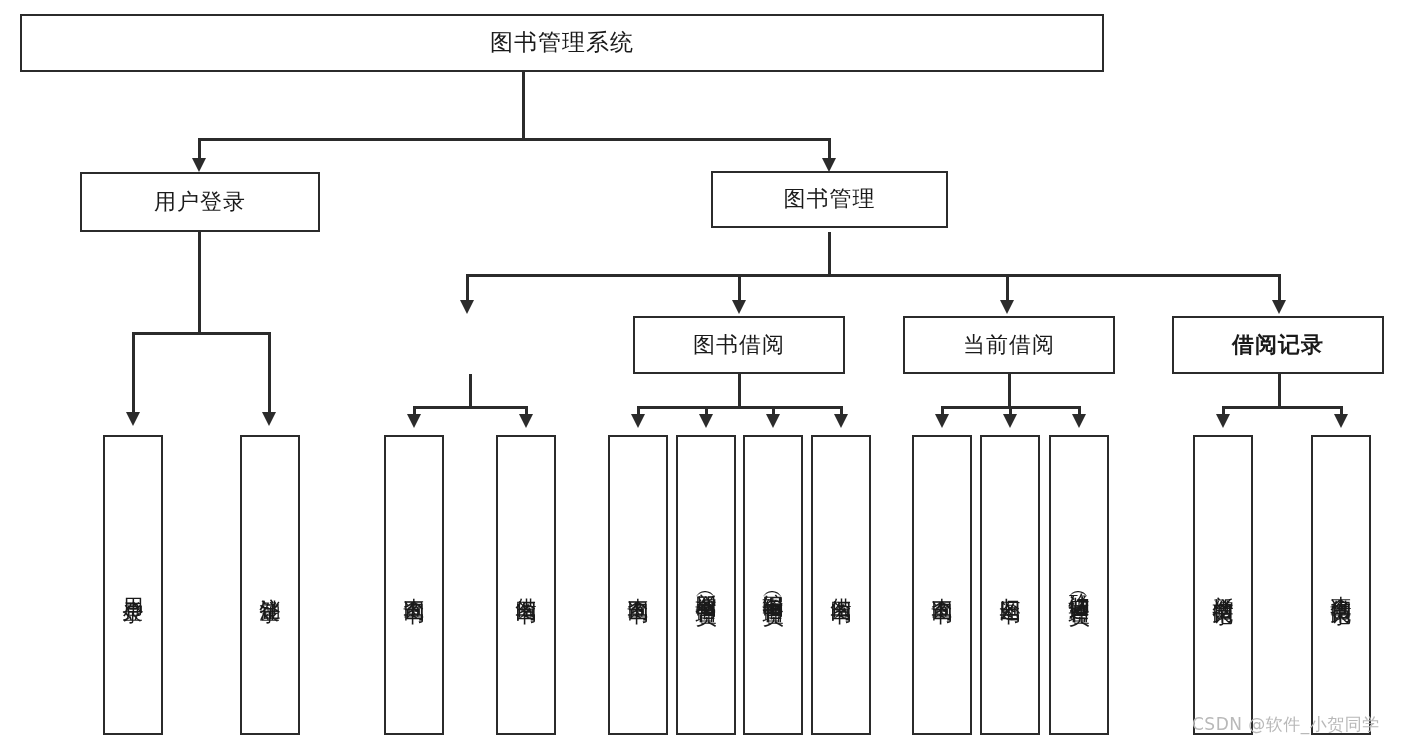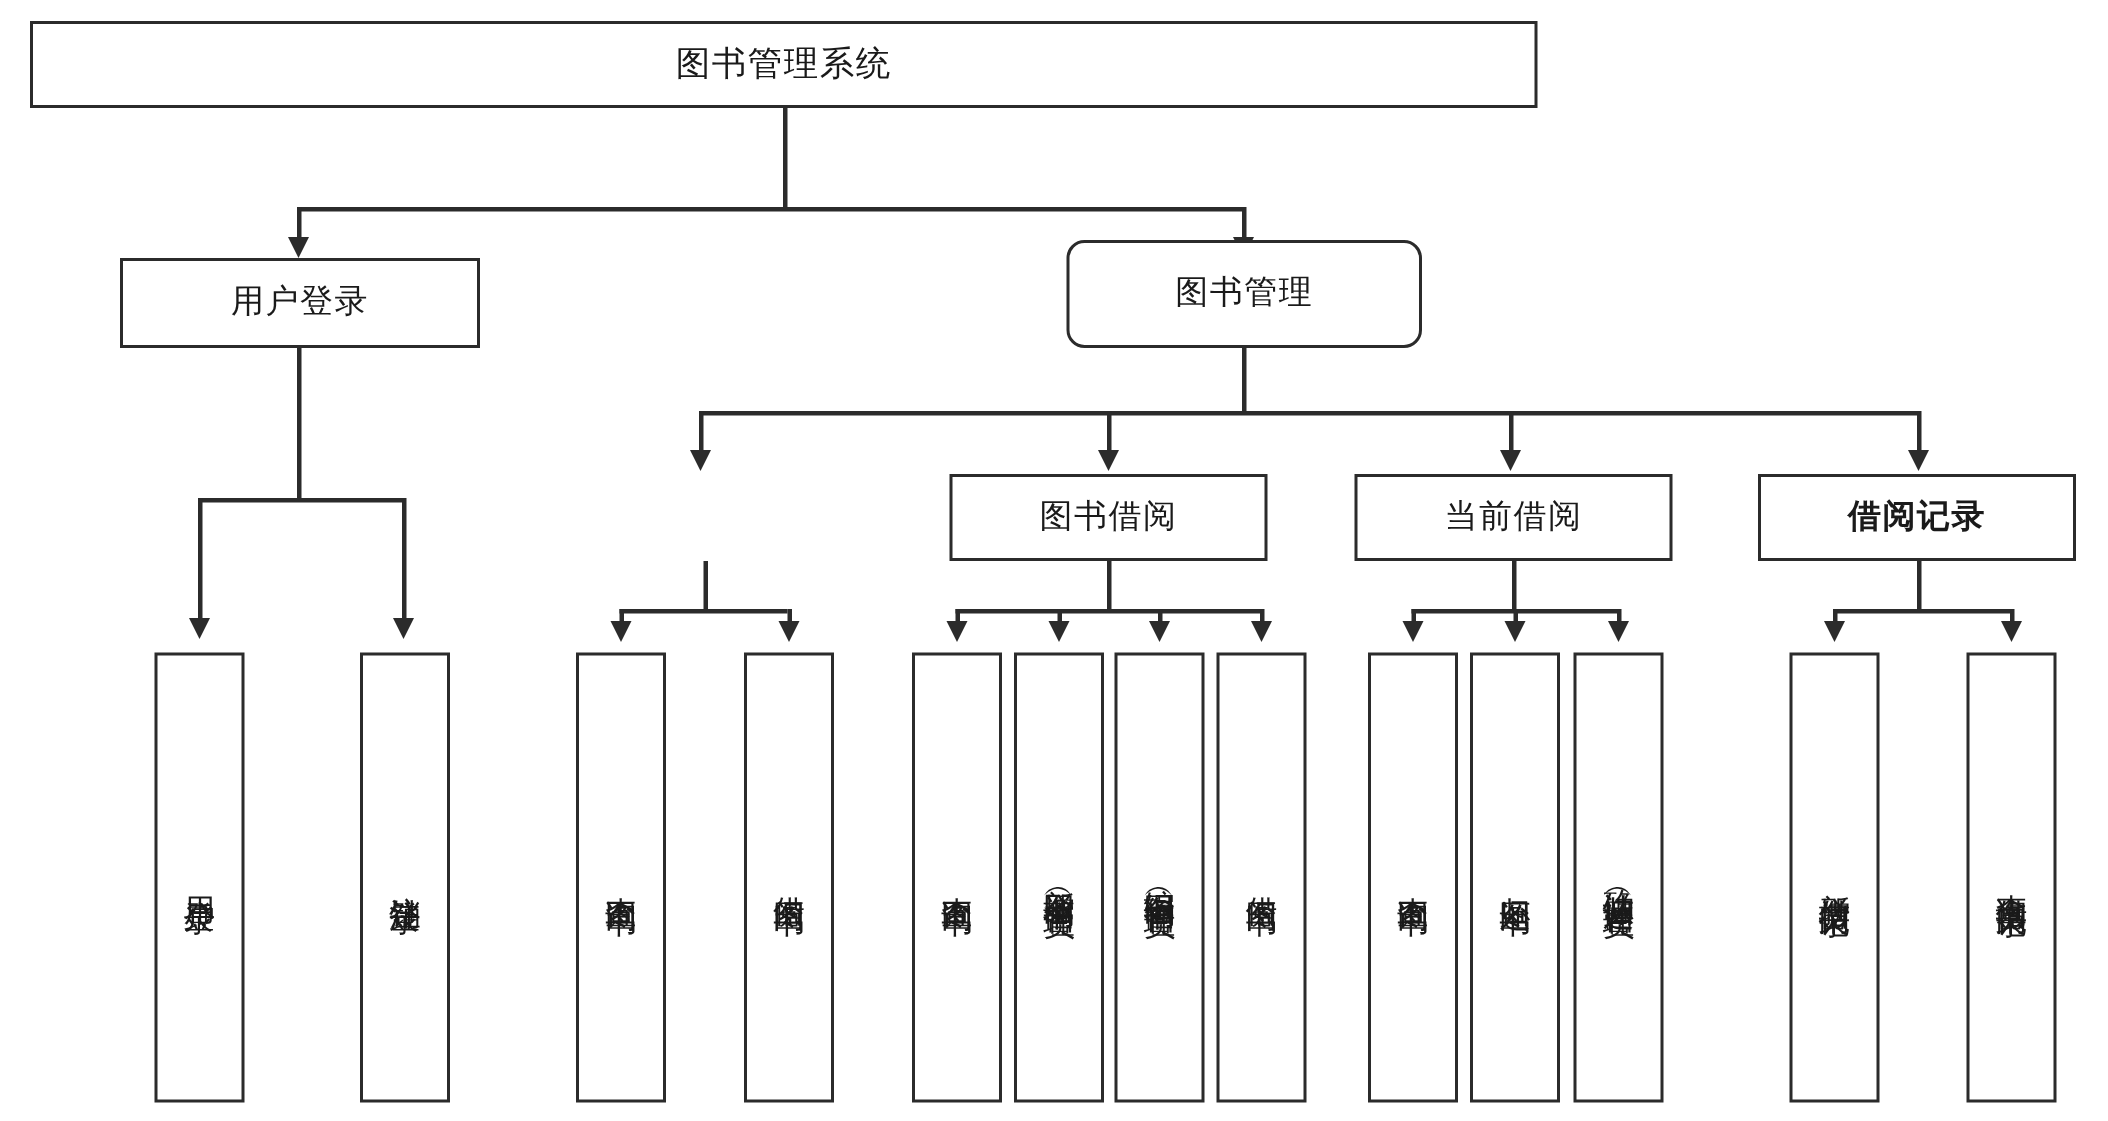--- a/index.html
+++ b/index.html
@@ -76,36 +76,36 @@
     letter-spacing: 0.5px;
     white-space: nowrap;
     pointer-events: none;
   }
 </style>
 </head>
 <body>
 
 <div id="canvas">
 
-  <div class="node h root" style="left:20px; top:14px; width:1005px; height:58px;font-family:Liberation Serif, serif;">
+  <div class="node h root" style="left:20px; top:14px; width:1084px; height:58px;">
     <span>图书管理系统</span>
   </div>
 
   <div class="ln v" style="left:522px; top:72px; height:68px;"></div>
   <div class="ln h" style="left:198px; top:138px; width:632px;"></div>
   <div class="ln v" style="left:198px; top:138px; height:22px;"></div>
   <div class="arrow" style="left:192px; top:158px;"></div>
   <div class="ln v" style="left:828px; top:138px; height:22px;"></div>
   <div class="arrow" style="left:822px; top:158px;"></div>
 
   <div class="node h" style="left:80px; top:172px; width:240px; height:60px;">
     <span>用户登录</span>
   </div>
 
-  <div class="node h" style="left:711px; top:160px; width:237px; height:72px;border-radius:12px;">
+  <div class="node h" style="left:711px; top:171px; width:237px; height:57px;">
     <span>图书管理</span>
   </div>
 
   <div class="ln v" style="left:198px; top:232px; height:102px;"></div>
   <div class="ln h" style="left:132px; top:332px; width:136px;"></div>
   <div class="ln v" style="left:132px; top:332px; height:82px;"></div>
   <div class="arrow" style="left:126px; top:412px;"></div>
   <div class="ln v" style="left:268px; top:332px; height:82px;"></div>
   <div class="arrow" style="left:262px; top:412px;"></div>
 
@@ -205,14 +205,17 @@
     <span class="vtext">确认归还（管理员）</span>
   </div>
 
   <div class="node v" style="left:1193px; top:435px; width:60px; height:300px;">
     <span class="vtext">新增借阅记录</span>
   </div>
   <div class="node v" style="left:1311px; top:435px; width:60px; height:300px;">
     <span class="vtext">查询借阅记录</span>
   </div>
 
+  <div id="watermark" style="left:1192px; top:713px;">
+    <span>CSDN @软件_小贺同学</span>
+  </div>
 
 </div>
 
 </body></html>

